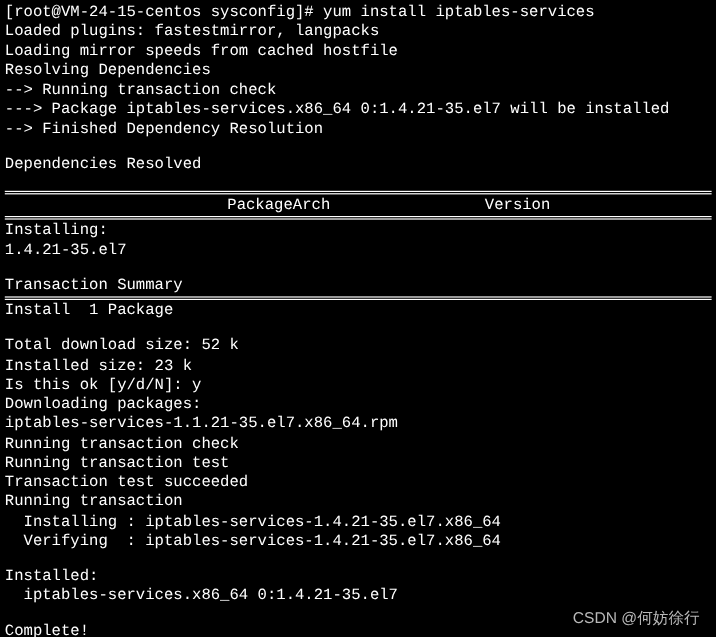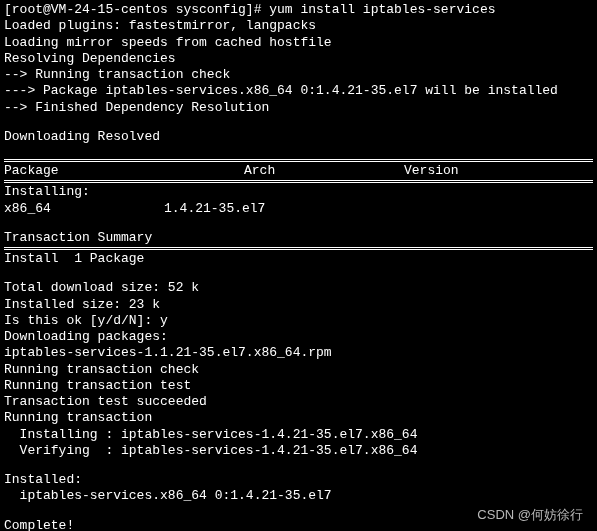--- a/index.html
+++ b/index.html
@@ -15,21 +15,21 @@
     position: relative;
     padding: 2px 4px;
   }
   .line { white-space: pre; }
   .hr-dbl {
     border: none;
     border-top: 1px solid #fff;
     margin: 1px 0;
   }
   .tbl-header { display: flex; }
-  .col-pkg { width: 240px; }
+  .col-pkg { width: 240px; text-align: right; }
   .col-arch { width: 160px; }
   .col-ver { flex: 1; }
   .spacer { height: 13px; }
   .watermark {
     position: absolute;
     bottom: 8px;
     right: 14px;
     color: #b8b8b8;
     font-family: sans-serif;
     font-size: 13px;
@@ -40,34 +40,33 @@
 <body>
 
 <div class="line">[root@VM-24-15-centos sysconfig]# yum install iptables-services</div>
 <div class="line">Loaded plugins: fastestmirror, langpacks</div>
 <div class="line">Loading mirror speeds from cached hostfile</div>
 <div class="line">Resolving Dependencies</div>
 <div class="line">--&gt; Running transaction check</div>
 <div class="line">---&gt; Package iptables-services.x86_64 0:1.4.21-35.el7 will be installed</div>
 <div class="line">--&gt; Finished Dependency Resolution</div>
 <div class="spacer"></div>
-<div class="line">Downloading Resolved</div>
+<div class="line">Dependencies Resolved</div>
 <div class="spacer"></div>
 <hr class="hr-dbl">
 <hr class="hr-dbl">
 <div class="tbl-header">
   <span class="col-pkg"> Package</span>
   <span class="col-arch">Arch</span>
   <span class="col-ver">Version</span>
 </div>
 <hr class="hr-dbl">
 <hr class="hr-dbl">
 <div class="line">Installing:</div>
 <div class="tbl-header">
-  <span class="col-arch">x86_64</span>
   <span class="col-ver">1.4.21-35.el7</span>
 </div>
 <div class="spacer"></div>
 <div class="line">Transaction Summary</div>
 <hr class="hr-dbl">
 <hr class="hr-dbl">
 <div class="line">Install  1 Package</div>
 <div class="spacer"></div>
 <div class="line">Total download size: 52 k</div>
 <div class="line">Installed size: 23 k</div>

